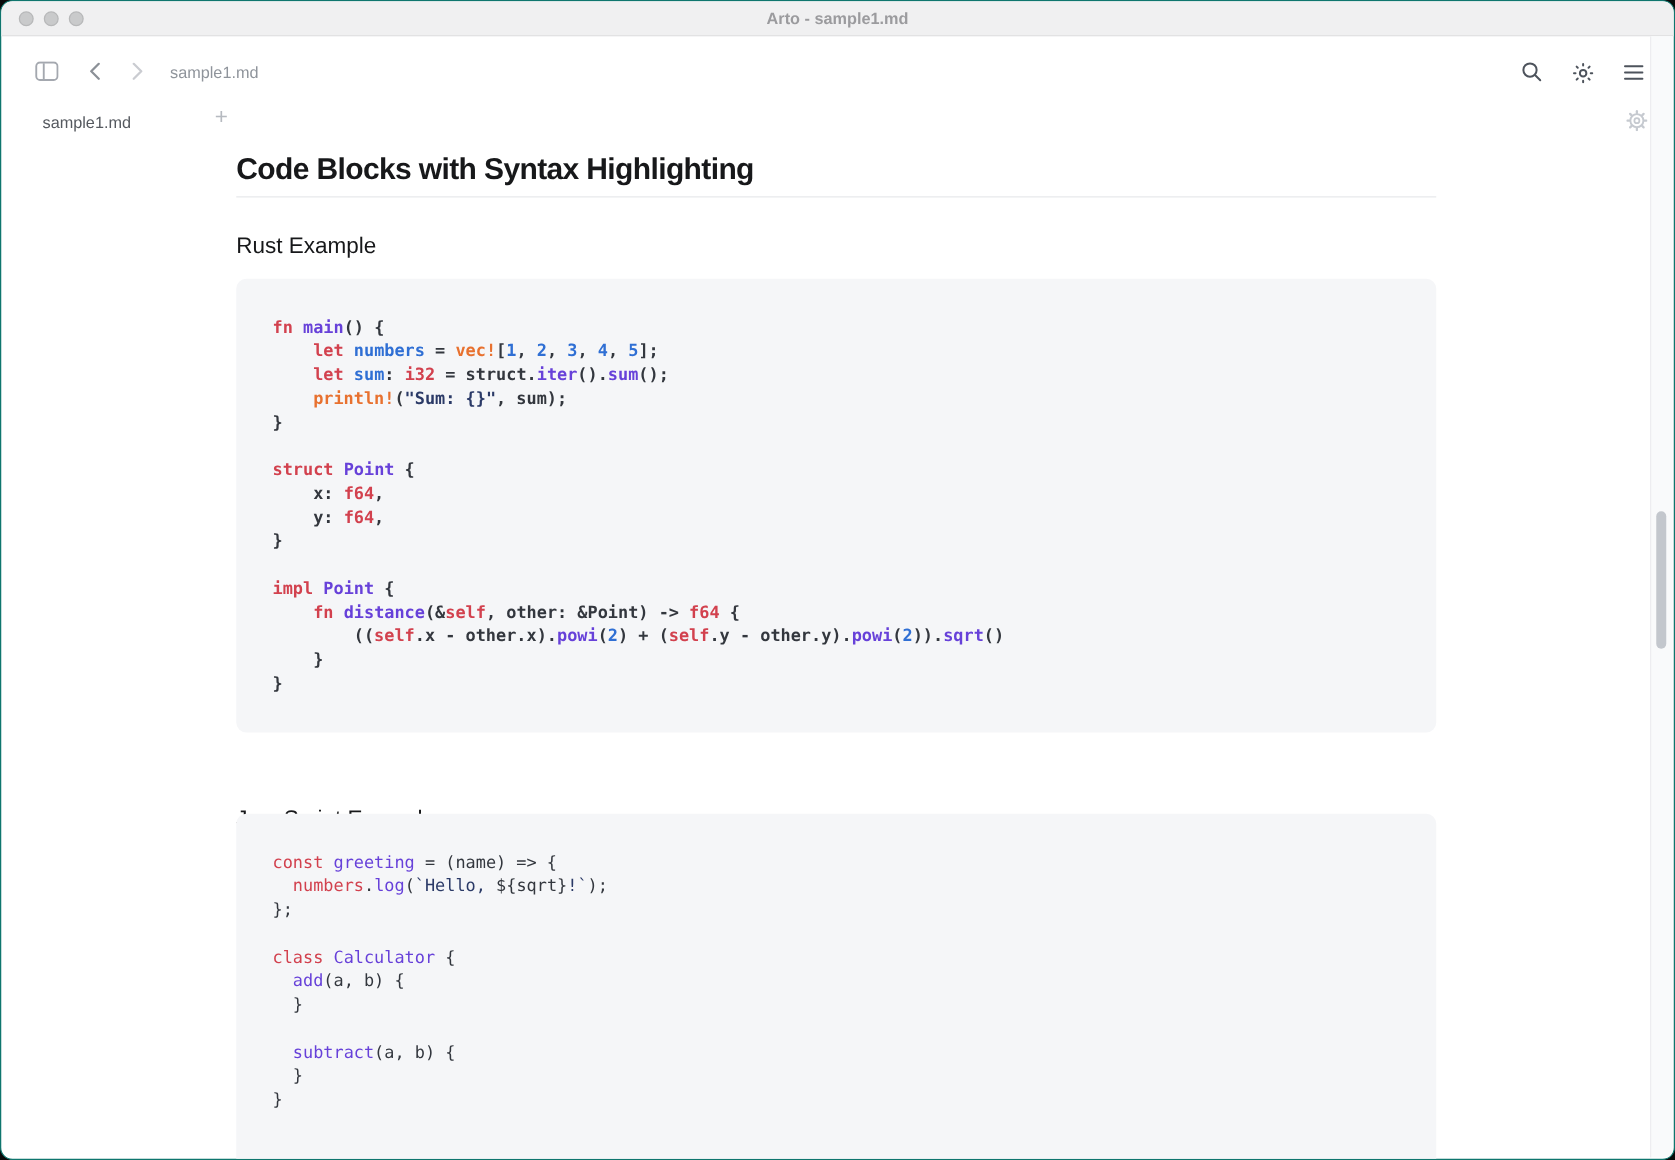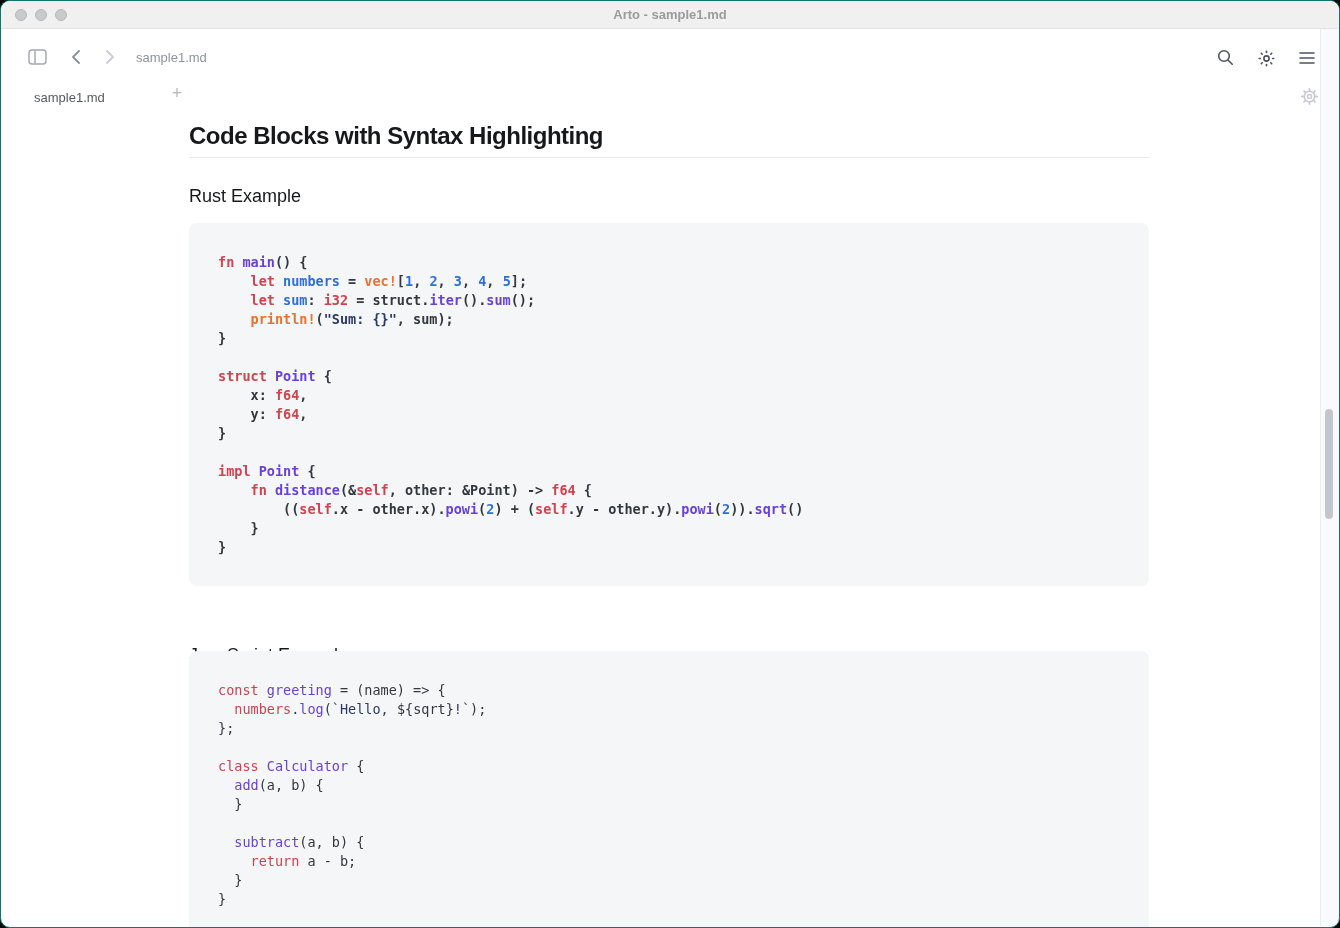--- a/index.html
+++ b/index.html
@@ -173,21 +173,20 @@
     <div>
         <div class="code-line"><span class="tok-kw">const</span><span class="tok-pl"> </span><span class="tok-pur">greeting</span><span class="tok-pl"> = (name) =&gt; {</span></div>
         <div class="code-line"><span class="tok-pl">  </span><span class="tok-kw">numbers</span><span class="tok-pl">.</span><span class="tok-pur">log</span><span class="tok-pl">(</span><span class="tok-str">`Hello, </span><span class="tok-pl">${sqrt}</span><span class="tok-str">!`</span><span class="tok-pl">);</span></div>
         <div class="code-line"><span class="tok-pl">};</span></div>
         <div class="code-line"> </div>
         <div class="code-line"><span class="tok-kw">class</span><span class="tok-pl"> </span><span class="tok-pur">Calculator</span><span class="tok-pl"> {</span></div>
         <div class="code-line"><span class="tok-pl">  </span><span class="tok-pur">add</span><span class="tok-pl">(a, b) {</span></div>
         <div class="code-line"><span class="tok-pl">  }</span></div>
         <div class="code-line"> </div>
         <div class="code-line"><span class="tok-pl">  </span><span class="tok-pur">subtract</span><span class="tok-pl">(a, b) {</span></div>
-        <div class="code-line"><span class="tok-pl">    </span><span class="tok-kw">return</span><span class="tok-pl"> a - b;</span></div>
         <div class="code-line"><span class="tok-pl">  }</span></div>
         <div class="code-line"><span class="tok-pl">}</span></div>
       </div>
   </div>
 
   <div class="scroll-track">
     <div class="scroll-thumb"></div>
   </div>
 
 </div>

